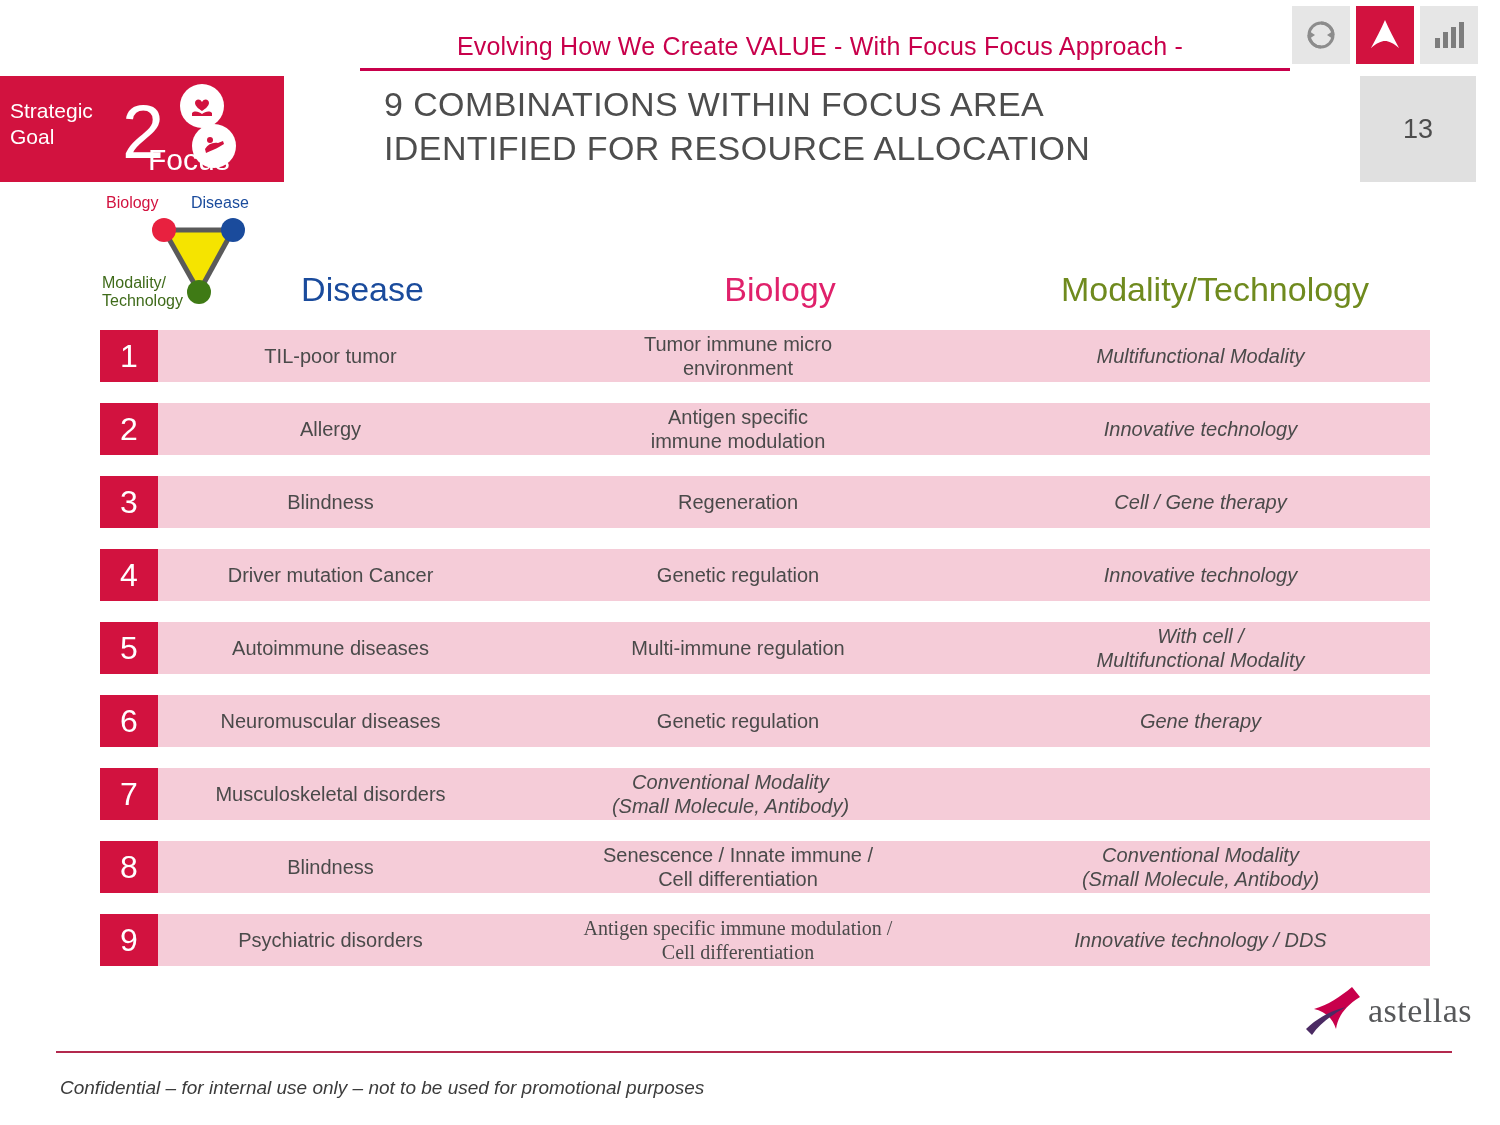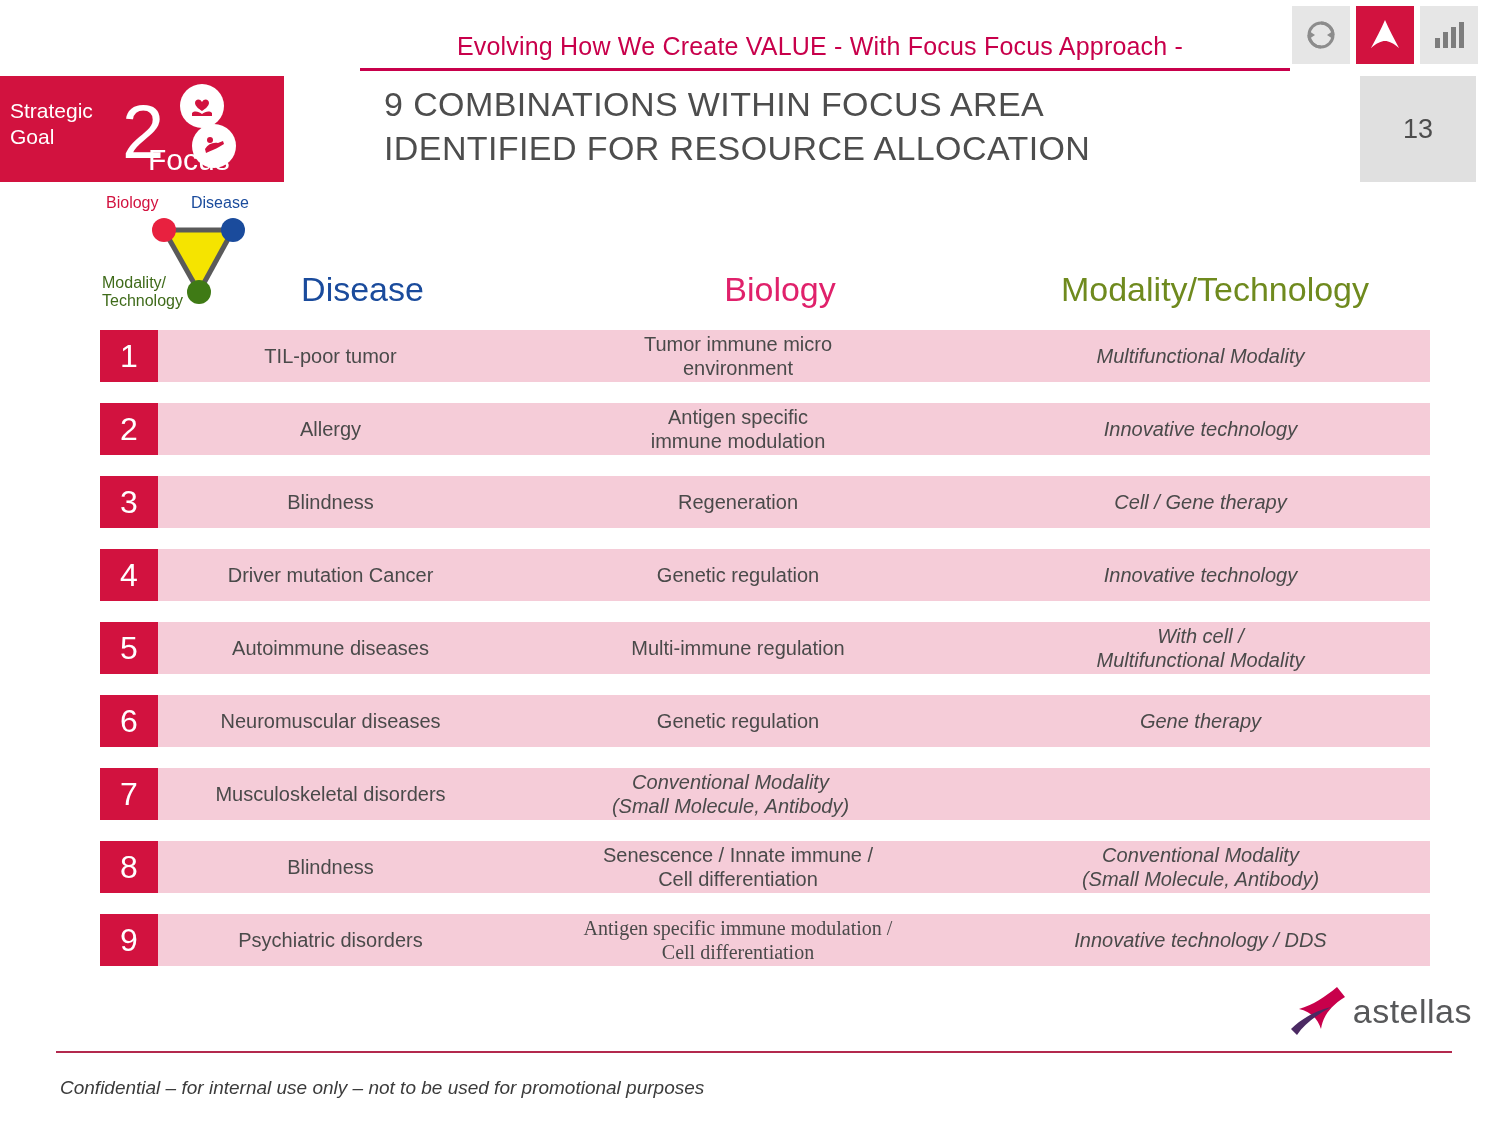--- a/index.html
+++ b/index.html
@@ -204,20 +204,21 @@
   .c-modality { width: 455px; font-style: italic; }
 
   
   .astellas-logo {
     position: absolute;
     right: 28px;
     bottom: 88px;
     display: flex;
     align-items: center;
     gap: 4px;
+    font-family: Liberation Serif, serif;
   }
   .astellas-word {
     font-size: 34px;
     color: #57585a;
     letter-spacing: 0.5px;
   }
   .footer-rule {
     position: absolute;
     left: 56px;
     bottom: 72px;

